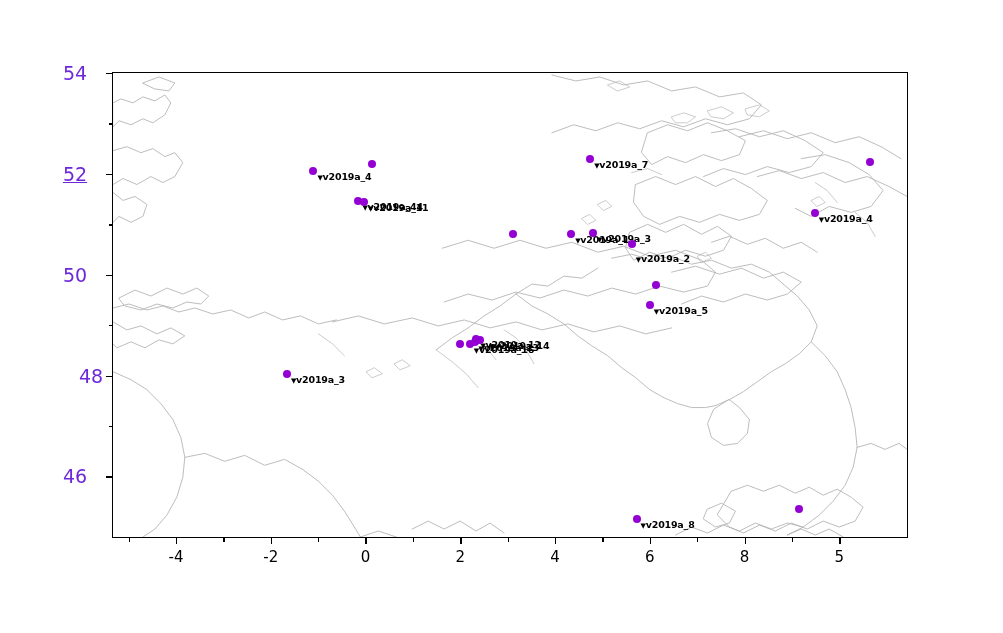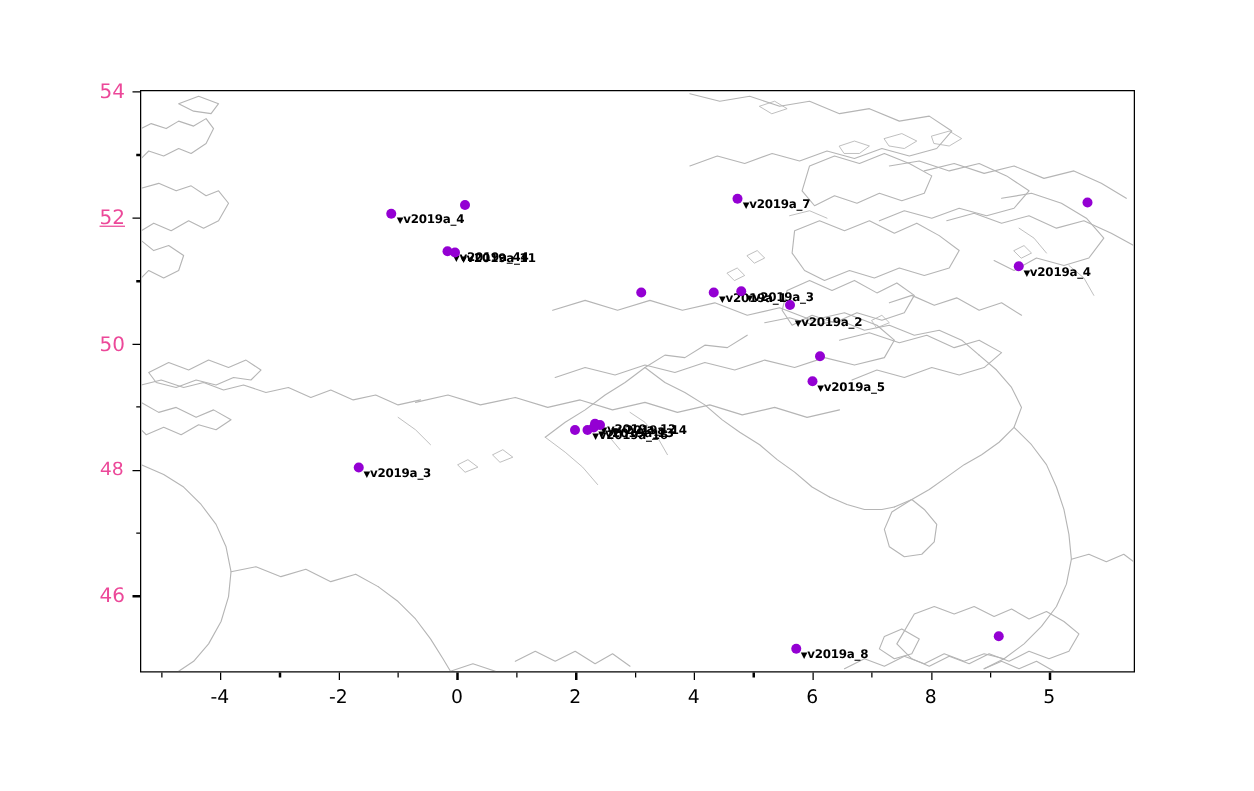--- a/index.html
+++ b/index.html
@@ -27,21 +27,21 @@
   .ptlabel{position:absolute;font-size:9.5px;color:#000;white-space:nowrap;
            font-weight:bold;font-family:"DejaVu Sans", sans-serif;
            letter-spacing:-0.2px;transform:translate(0,-50%);}
   .ptlabel .mk{font-size:7px;}
 
   
   .tick-x{position:absolute;width:1.3px;background:#000;}
   .tick-y{position:absolute;height:1.3px;background:#000;}
   .tlab-x{position:absolute;font-size:15px;color:#000;text-align:center;
           transform:translateX(-50%);}
-  .tlab-y{position:absolute;font-size:16px;color:#ec4899;text-align:right;
+  .tlab-y{position:absolute;font-size:19px;color:#6d28d9;text-align:center;
           transform:translateY(-50%);}
 </style>
 </head>
 <body>
 
 <div id="figure">
 
 
   <div id="plot-frame">
 
@@ -206,21 +206,21 @@
       <div class="tick-x" style="left: 223.345px; top: 538px; height: 3.5px;"></div>
       <div class="tick-x" style="left: 318.107px; top: 538px; height: 3.5px;"></div>
       <div class="tick-x" style="left: 412.869px; top: 538px; height: 3.5px;"></div>
       <div class="tick-x" style="left: 507.631px; top: 538px; height: 3.5px;"></div>
       <div class="tick-x" style="left: 602.393px; top: 538px; height: 3.5px;"></div>
       <div class="tick-x" style="left: 697.155px; top: 538px; height: 3.5px;"></div>
       <div class="tick-x" style="left: 791.917px; top: 538px; height: 3.5px;"></div>
       <div class="tick-y" style="left: 106px; top: 476.472px; width: 6px;"></div>
       <div class="tlab-y" style="left: 50px; top: 476.472px; width: 50px;">46</div>
       <div class="tick-y" style="left: 106px; top: 375.606px; width: 6px;"></div>
-      <div class="tlab-y" style="left: 49px; top: 375.606px; width: 50px; font-family: Liberation Mono, monospace;">48</div>
+      <div class="tlab-y" style="left: 66px; top: 375.606px; width: 50px;">48</div>
       <div class="tick-y" style="left: 106px; top: 274.74px; width: 6px;"></div>
       <div class="tlab-y" style="left: 50px; top: 274.74px; width: 50px;">50</div>
       <div class="tick-y" style="left: 106px; top: 173.874px; width: 6px;"></div>
       <div class="tlab-y" style="left: 50px; top: 173.874px; width: 50px; text-decoration: underline;">52</div>
       <div class="tick-y" style="left: 106px; top: 73.0087px; width: 6px;"></div>
       <div class="tlab-y" style="left: 50px; top: 73.0087px; width: 50px;">54</div>
       <div class="tick-y" style="left: 108.5px; top: 426.039px; width: 3.5px;"></div>
       <div class="tick-y" style="left: 108.5px; top: 325.173px; width: 3.5px;"></div>
       <div class="tick-y" style="left: 108.5px; top: 224.307px; width: 3.5px;"></div>
       <div class="tick-y" style="left: 108.5px; top: 123.442px; width: 3.5px;"></div>

